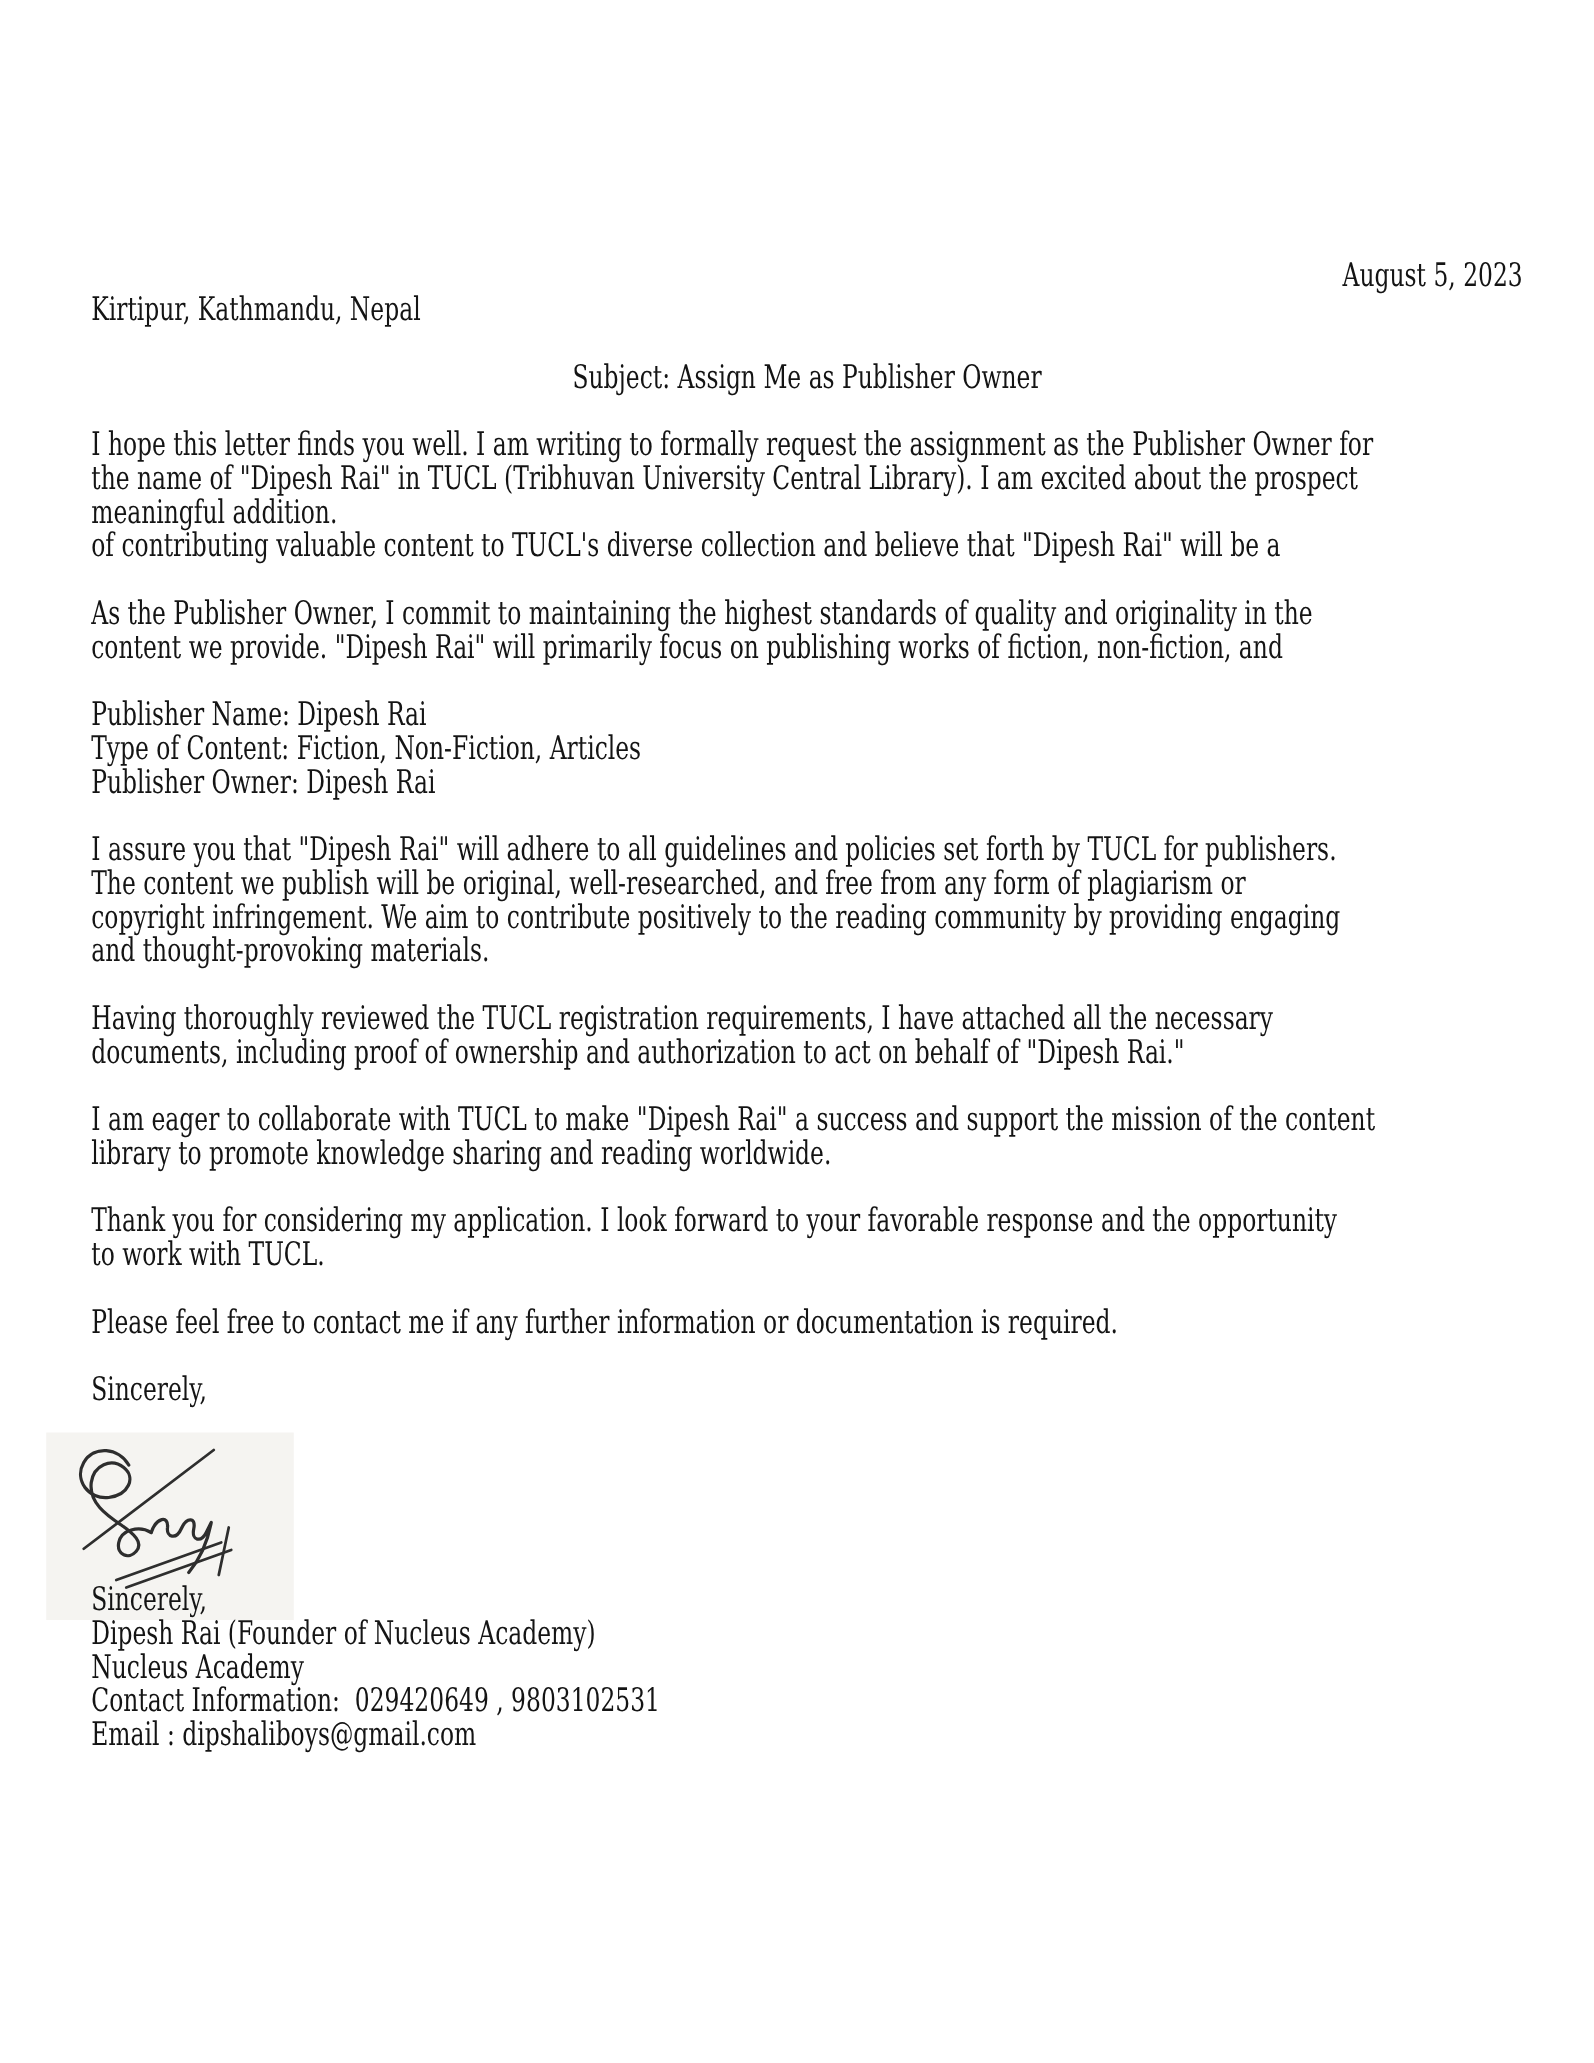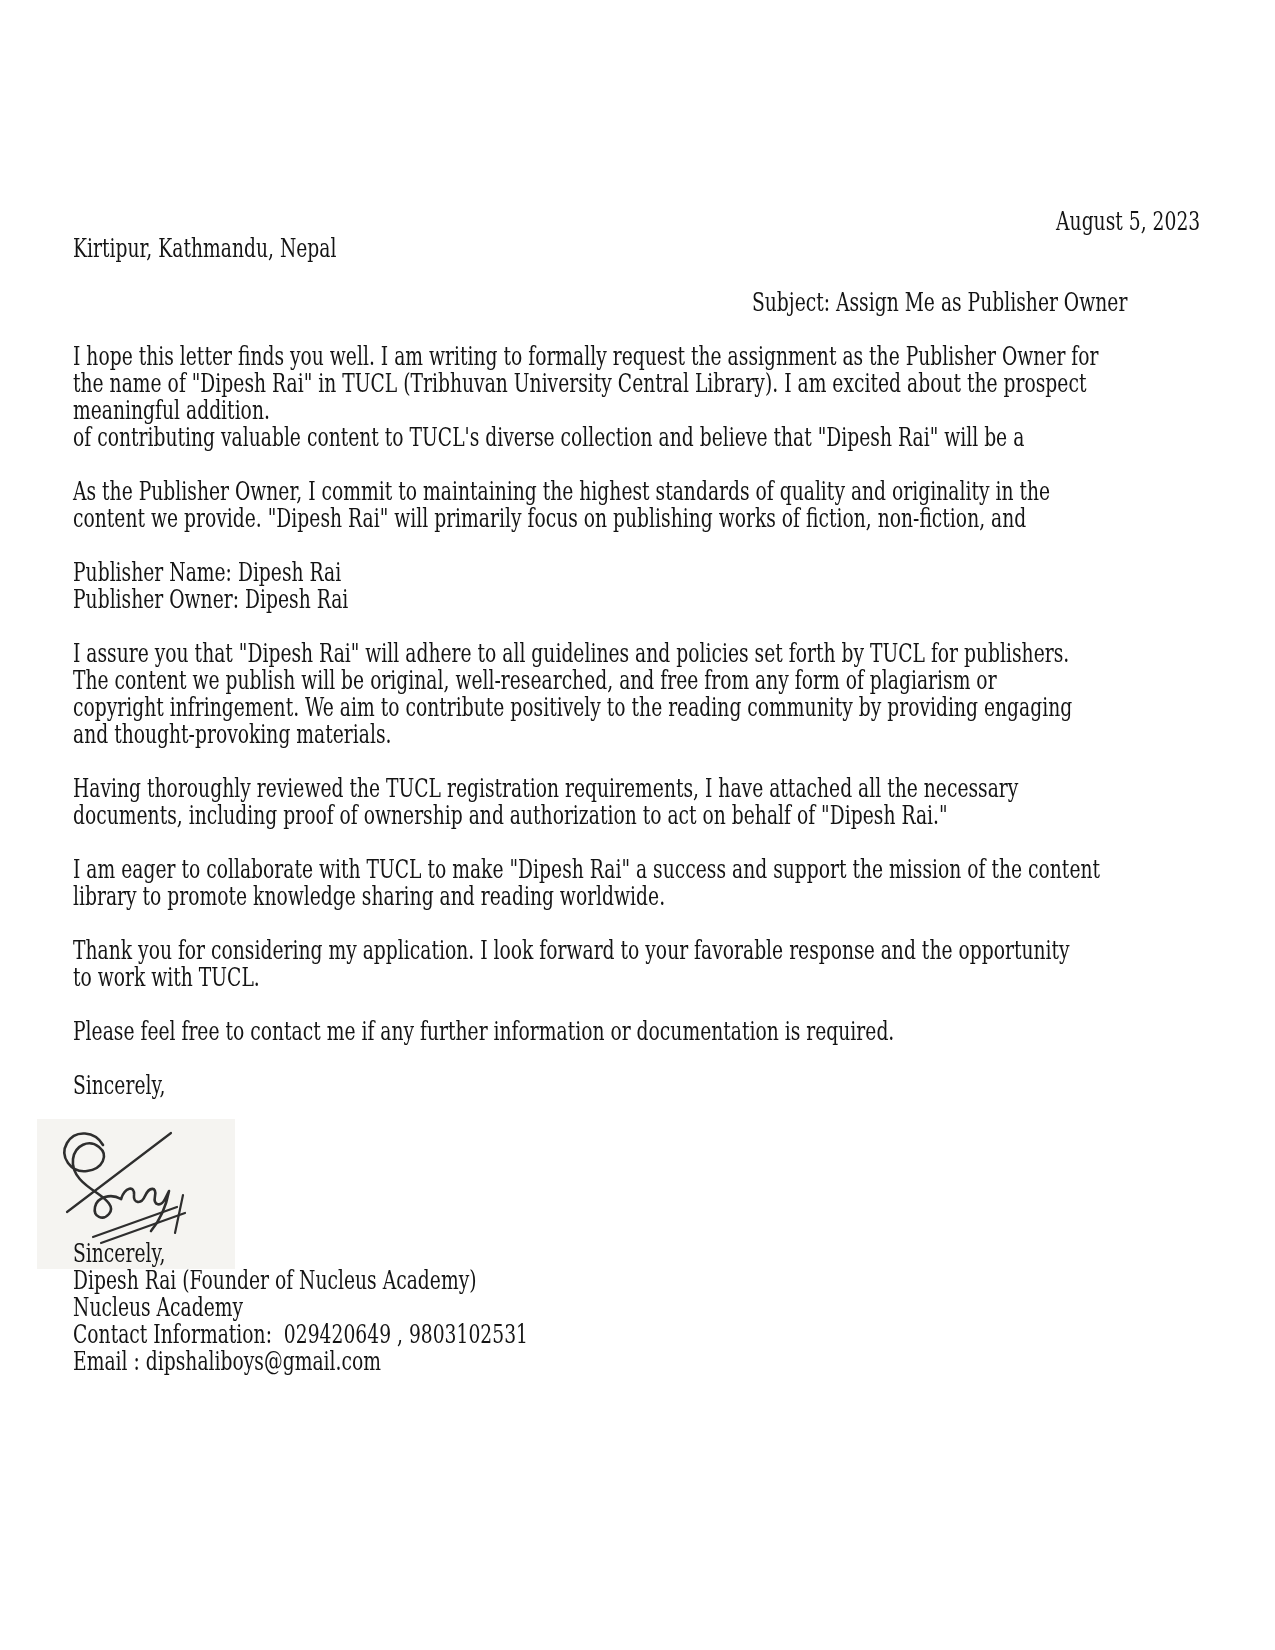--- a/index.html
+++ b/index.html
@@ -3,37 +3,37 @@
 <meta charset="utf-8">
 <style>
   html, body { margin: 0; padding: 0; background: #e8e8e8; }
   .page {
     position: relative;
     width: 1275px;
     height: 1650px;
     margin: 0 auto;
     background: #ffffff;
     box-sizing: border-box;
-    padding: 208px 75px 0 73px;
+    padding: 208px 57px 0 73px;
     font-family: "DejaVu Serif", "Liberation Serif", serif;
     font-size: 26px;
     line-height: 27px;
     color: #141414;
     overflow: hidden;
   }
   .ln { height: 27px; line-height: 27px; }
   .ln > span {
     display: inline-block;
     transform: scaleX(0.72);
     transform-origin: 0 50%;
     white-space: pre;
   }
   .right { text-align: right; }
   .right > span { transform-origin: 100% 50%; }
-  .center { text-align: right; }
+  .center { text-align: center; }
   .center > span { transform-origin: 50% 50%; }
   .mt { margin-top: 27px; }
   .para { margin-top: 27px; }
   .sig-area { position: relative; height: 141px; }
   .sig-box {
     position: absolute;
     left: -36px;
     top: 20px;
     width: 198px;
     height: 150px;
@@ -67,20 +67,21 @@
         <div class="ln"><span>the name of "Dipesh Rai" in TUCL (Tribhuvan University Central Library). I am excited about the prospect</span></div>
         <div class="ln"><span>meaningful addition.</span></div>
         <div class="ln"><span>of contributing valuable content to TUCL's diverse collection and believe that "Dipesh Rai" will be a</span></div>
       </div>
       <div class="para">
         <div class="ln"><span>As the Publisher Owner, I commit to maintaining the highest standards of quality and originality in the</span></div>
         <div class="ln"><span>content we provide. "Dipesh Rai" will primarily focus on publishing works of fiction, non-fiction, and</span></div>
       </div>
       <div class="para">
         <div class="ln"><span>Publisher Name: Dipesh Rai</span></div>
+        <div class="ln"><span>Type of Content: Fiction, Non-Fiction, Articles</span></div>
         <div class="ln"><span>Publisher Owner: Dipesh Rai</span></div>
       </div>
       <div class="para">
         <div class="ln"><span>I assure you that "Dipesh Rai" will adhere to all guidelines and policies set forth by TUCL for publishers.</span></div>
         <div class="ln"><span>The content we publish will be original, well-researched, and free from any form of plagiarism or</span></div>
         <div class="ln"><span>copyright infringement. We aim to contribute positively to the reading community by providing engaging</span></div>
         <div class="ln"><span>and thought-provoking materials.</span></div>
       </div>
       <div class="para">
         <div class="ln"><span>Having thoroughly reviewed the TUCL registration requirements, I have attached all the necessary</span></div>

